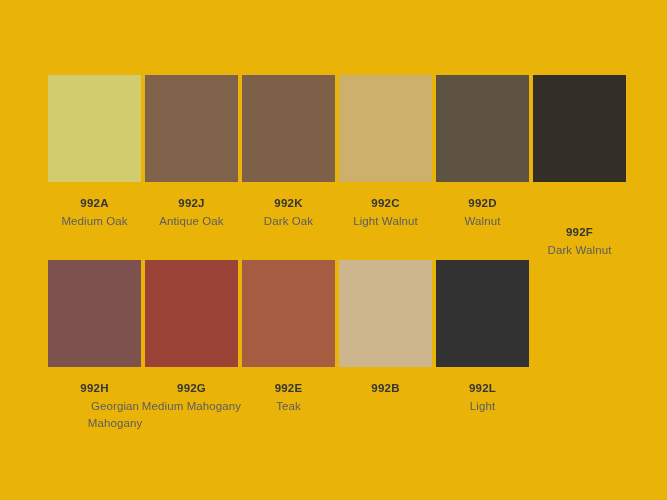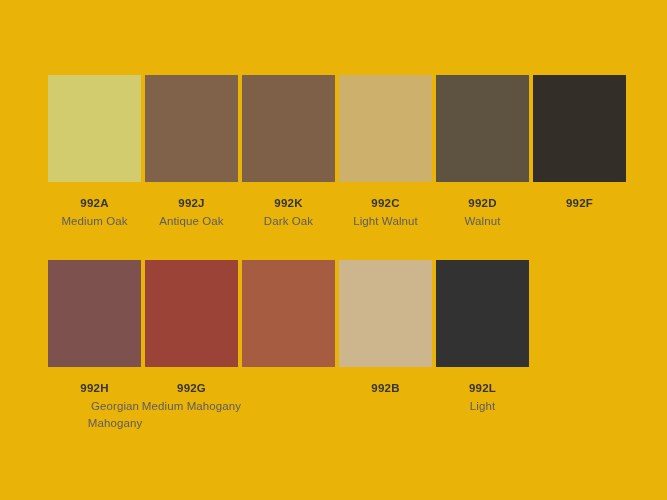--- a/index.html
+++ b/index.html
@@ -107,21 +107,22 @@
       <span class="swatch-chip" style="background-color: rgb(94, 82, 64);"></span>
       <div class="swatch-label">
         <span class="swatch-code" style="color: rgb(51, 53, 56);">992D</span>
         <span class="swatch-name" style="color: rgb(91, 93, 96);">Walnut</span>
       </div>
     </div>
 
     <div class="swatch-cell">
       <span class="swatch-chip" style="background-color: rgb(52, 46, 40);"></span>
       <div class="swatch-label">
-        <span class="swatch-code" style="color: rgb(51, 53, 56);">992F</span>
+        <span class="swatch-code" style="color: rgb(51, 53, 56); margin-top: 29px;">992F</span>
+        <span class="swatch-name" style="color: rgb(91, 93, 96);">Dark Walnut</span>
       </div>
     </div>
 
   </div>
 
   <div class="swatch-row" id="swatch-row-2">
 
     <div class="swatch-cell">
       <span class="swatch-chip" style="background-color: rgb(125, 82, 78);"></span>
       <div class="swatch-label">
@@ -134,20 +135,24 @@
     <div class="swatch-cell">
       <span class="swatch-chip" style="background-color: rgb(154, 67, 54);"></span>
       <div class="swatch-label">
         <span class="swatch-code" style="color: rgb(51, 53, 56); text-align: center;">992G</span>
         <span class="swatch-name" style="color: rgb(91, 93, 96);">Medium Mahogany</span>
       </div>
     </div>
 
     <div class="swatch-cell">
       <span class="swatch-chip" style="background-color: rgb(166, 92, 64);"></span>
+      <div class="swatch-label">
+        <span class="swatch-code" style="color: rgb(51, 53, 56);">992E</span>
+        <span class="swatch-name" style="color: rgb(91, 93, 96);">Teak</span>
+      </div>
     </div>
 
     <div class="swatch-cell">
       <span class="swatch-chip" style="background-color: rgb(205, 182, 141);"></span>
       <div class="swatch-label">
         <span class="swatch-code" style="color: rgb(51, 53, 56);">992B</span>
       </div>
     </div>
 
     <div class="swatch-cell">

